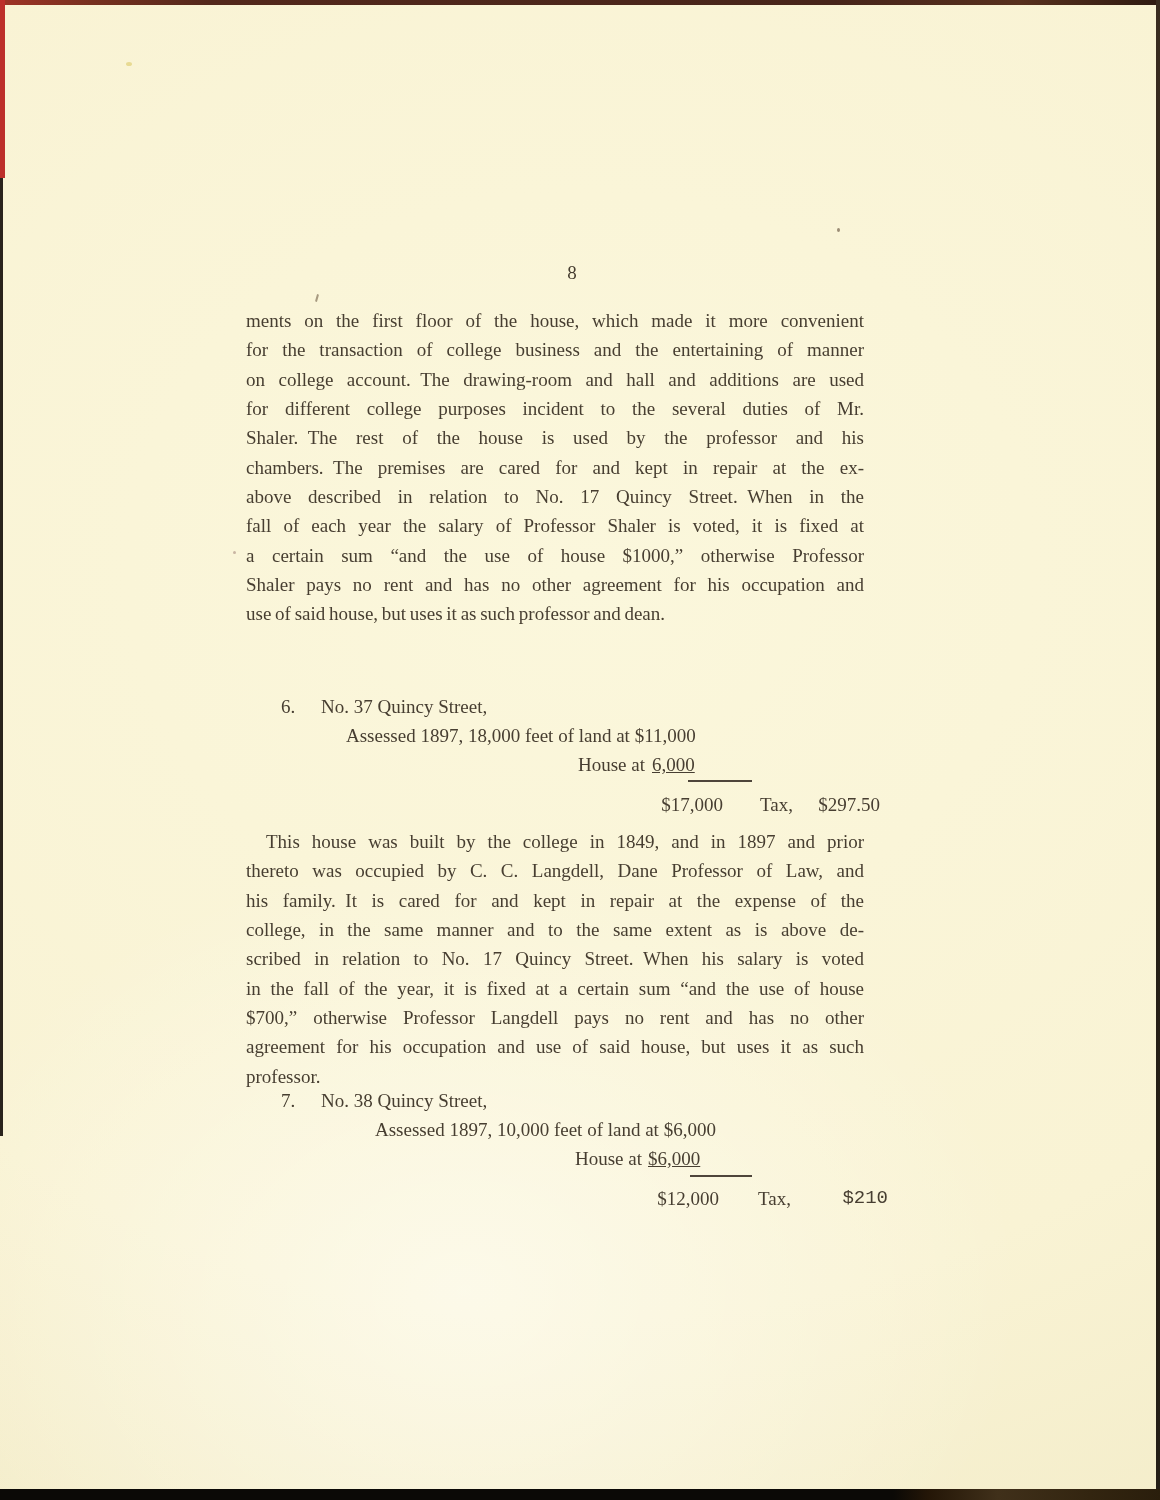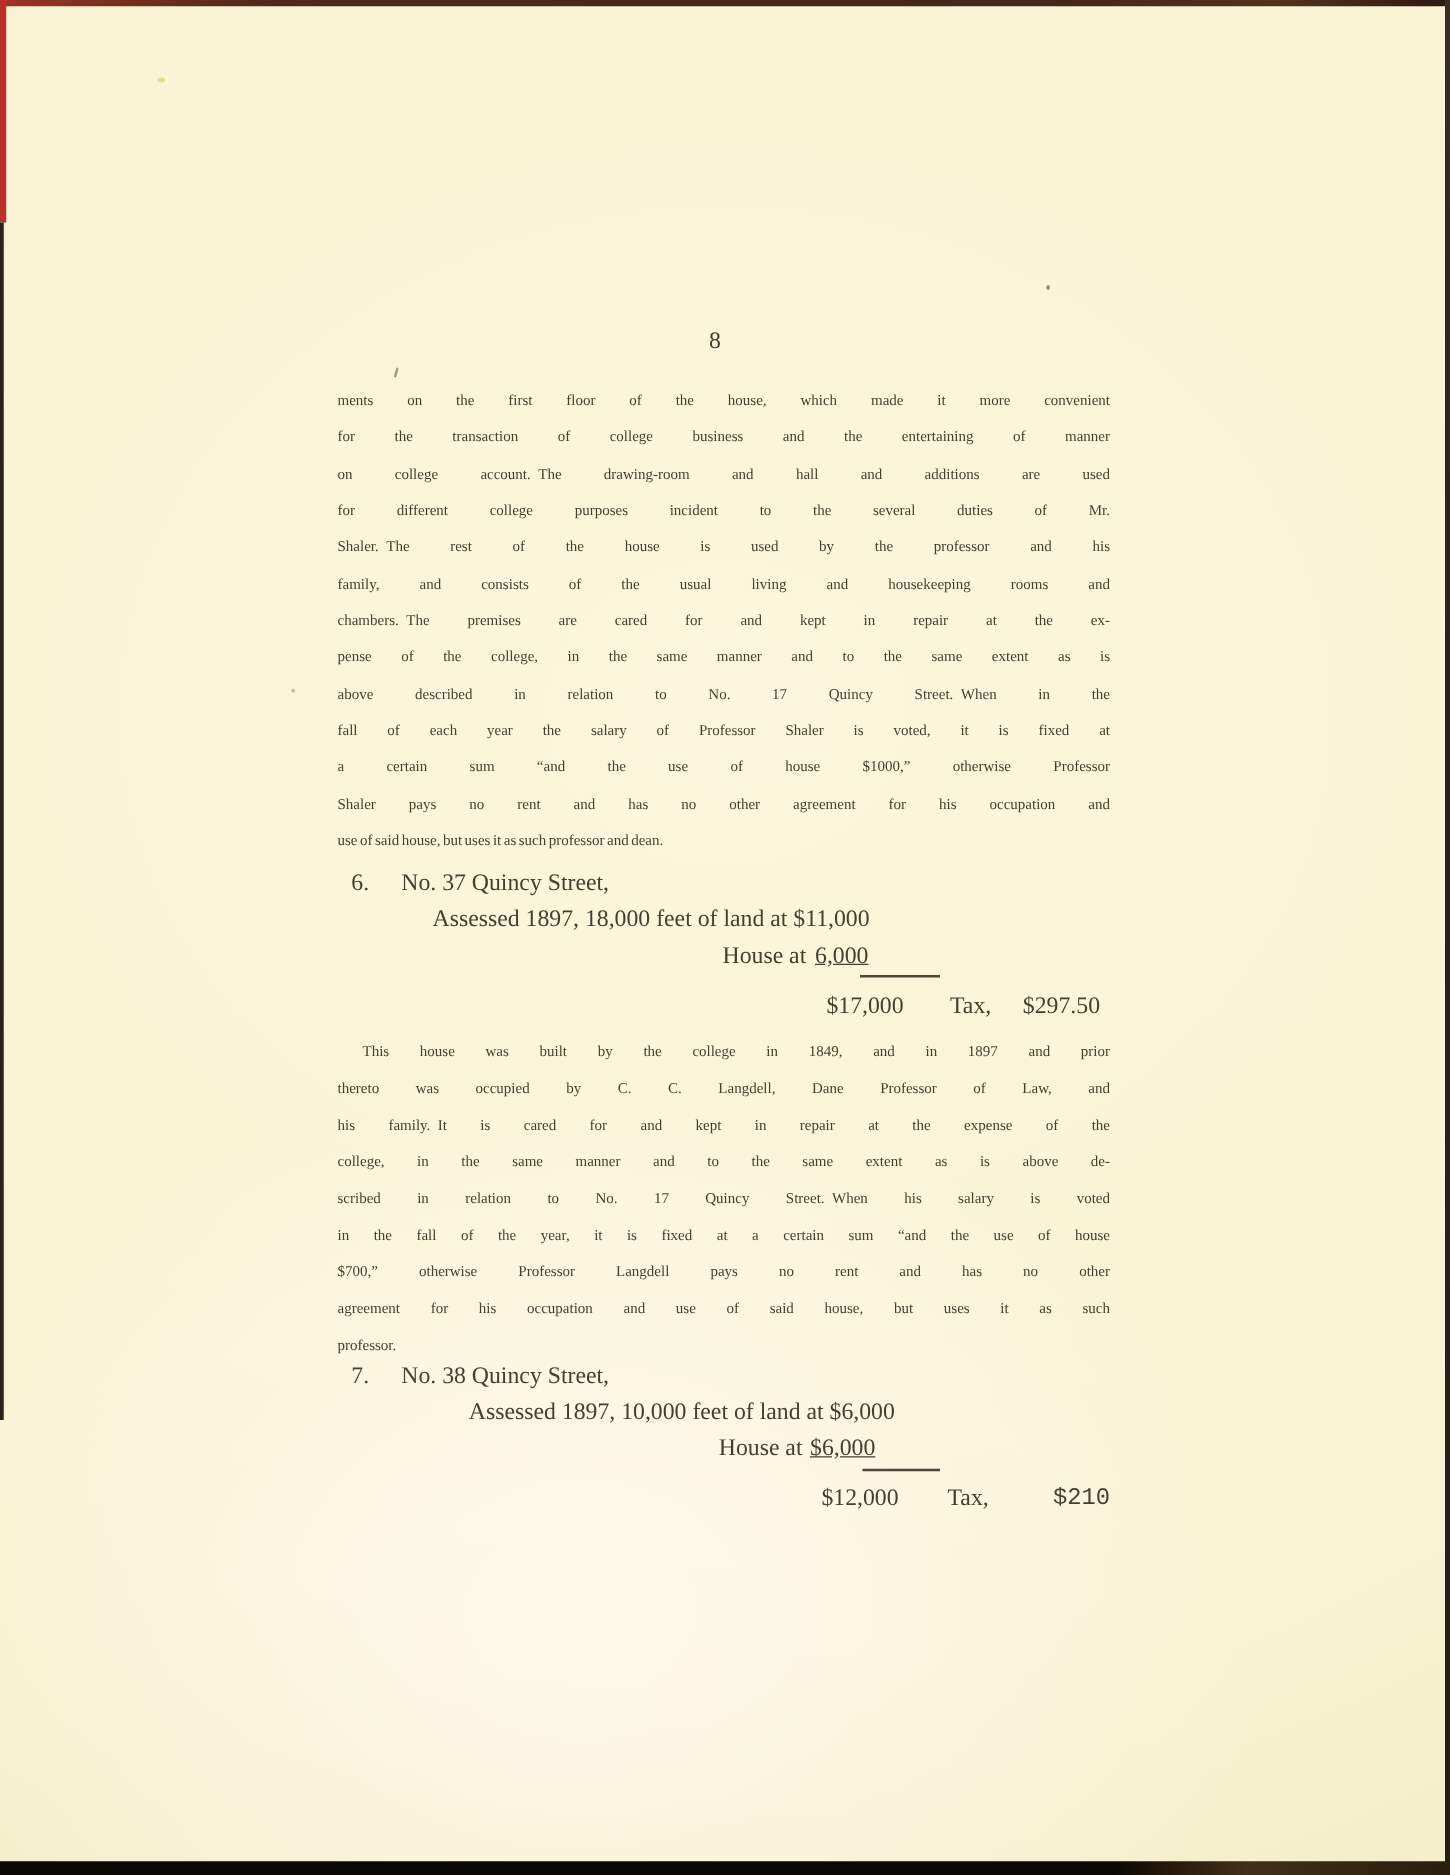--- a/index.html
+++ b/index.html
@@ -35,21 +35,21 @@
   .speck.s1 { left: 316px; top: 294px; width: 2px; height: 8px; background: #8b7b63; transform: rotate(16deg); opacity: .75; border-radius: 1px; }
   .speck.s2 { left: 837px; top: 228px; width: 3px; height: 4px; background: #83735d; border-radius: 50%; opacity: .8; }
   .speck.s3 { left: 233px; top: 551px; width: 3px; height: 3px; background: #b39a8c; border-radius: 50%; opacity: .7; }
   .speck.s4 { left: 126px; top: 62px; width: 6px; height: 4px; background: #e6d78c; border-radius: 50%; opacity: .9; }
 
   .pageno {
     position: absolute; left: 263px; top: 258px; width: 618px;
     text-align: center; font-size: 19px; line-height: 29px;
   }
 
-  .para { position: absolute; left: 270px; width: 618px; font-size: 12px; }
+  .para { position: absolute; left: 246px; width: 618px; font-size: 19px; }
   #para1 { top: 306px; }
   #para2 { top: 827px; }
   .pline {
     height: 29.35px; line-height: 29.35px;
     text-align: justify; text-align-last: justify;
     word-spacing: -2.6px; overflow: hidden;
   }
   .pline.last { text-align-last: left; word-spacing: -1px; }
   .pline.indent { text-indent: 20px; }
 
@@ -97,23 +97,21 @@
   <div class="speck s4"></div>
 
   <div class="pageno">8</div>
 
   <div id="para1" class="para">
       <div class="pline">ments on the first floor of the house, which made it more convenient</div>
       <div class="pline">for the transaction of college business and the entertaining of manner</div>
       <div class="pline">on college account. The drawing-room and hall and additions are used</div>
       <div class="pline">for different college purposes incident to the several duties of Mr.</div>
       <div class="pline">Shaler. The rest of the house is used by the professor and his</div>
-      <div class="pline">family, and consists of the usual living and housekeeping rooms and</div>
       <div class="pline">chambers. The premises are cared for and kept in repair at the ex-</div>
-      <div class="pline">pense of the college, in the same manner and to the same extent as is</div>
       <div class="pline">above described in relation to No. 17 Quincy Street. When in the</div>
       <div class="pline">fall of each year the salary of Professor Shaler is voted, it is fixed at</div>
       <div class="pline">a certain sum “and the use of house $1000,” otherwise Professor</div>
       <div class="pline">Shaler pays no rent and has no other agreement for his occupation and</div>
       <div class="pline last">use of said house, but uses it as such professor and dean.</div>
     </div>
 
   <div id="sec6" class="entry">
     <span class="num">6.</span>
     <span class="title">No. 37 Quincy Street,</span>

